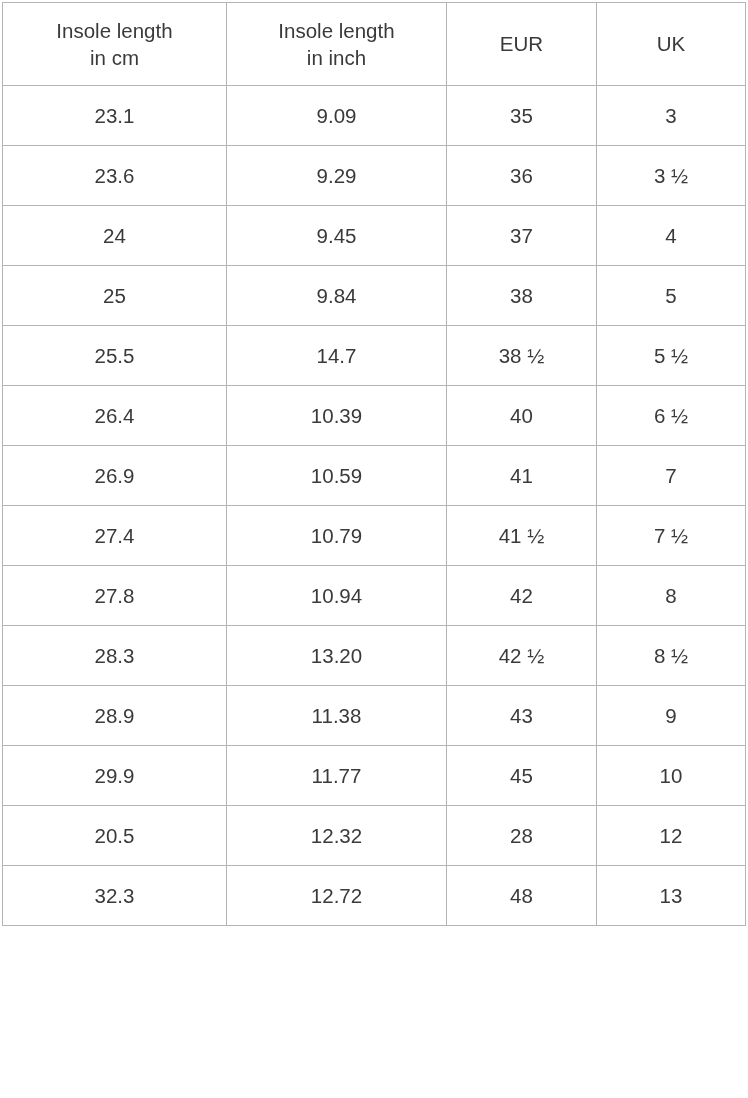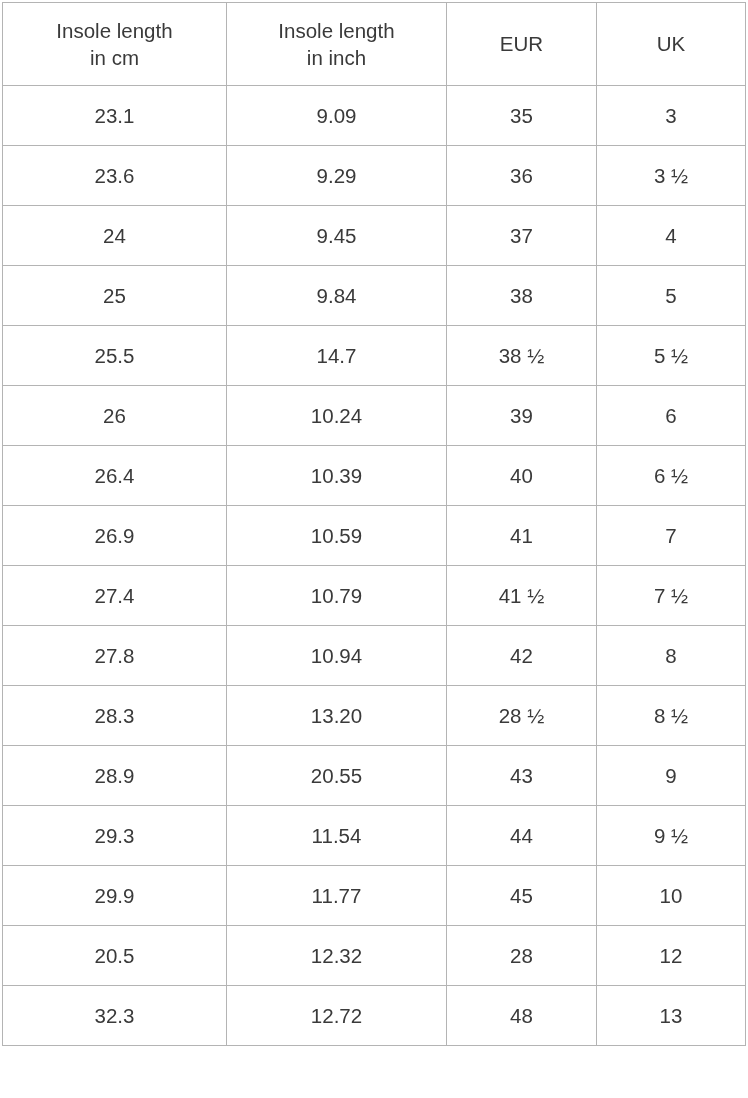--- a/index.html
+++ b/index.html
@@ -106,26 +106,20 @@
           <td>38</td>
           <td>5</td>
         </tr>
         <tr>
           <td>25.5</td>
           <td>14.7</td>
           <td>38 ½</td>
           <td>5 ½</td>
         </tr>
         <tr>
-          <td>26</td>
-          <td>10.24</td>
-          <td>39</td>
-          <td>6</td>
-        </tr>
-        <tr>
           <td>26.4</td>
           <td>10.39</td>
           <td>40</td>
           <td>6 ½</td>
         </tr>
         <tr>
           <td>26.9</td>
           <td>10.59</td>
           <td>41</td>
           <td>7</td>
@@ -138,34 +132,28 @@
         </tr>
         <tr>
           <td>27.8</td>
           <td>10.94</td>
           <td>42</td>
           <td>8</td>
         </tr>
         <tr>
           <td>28.3</td>
           <td>13.20</td>
-          <td>28 ½</td>
+          <td>42 ½</td>
           <td>8 ½</td>
         </tr>
         <tr>
           <td>28.9</td>
-          <td>20.55</td>
+          <td>11.38</td>
           <td>43</td>
           <td>9</td>
-        </tr>
-        <tr>
-          <td>29.3</td>
-          <td>11.54</td>
-          <td>44</td>
-          <td>9 ½</td>
         </tr>
         <tr>
           <td>29.9</td>
           <td>11.77</td>
           <td>45</td>
           <td>10</td>
         </tr>
         <tr>
           <td>20.5</td>
           <td>12.32</td>

